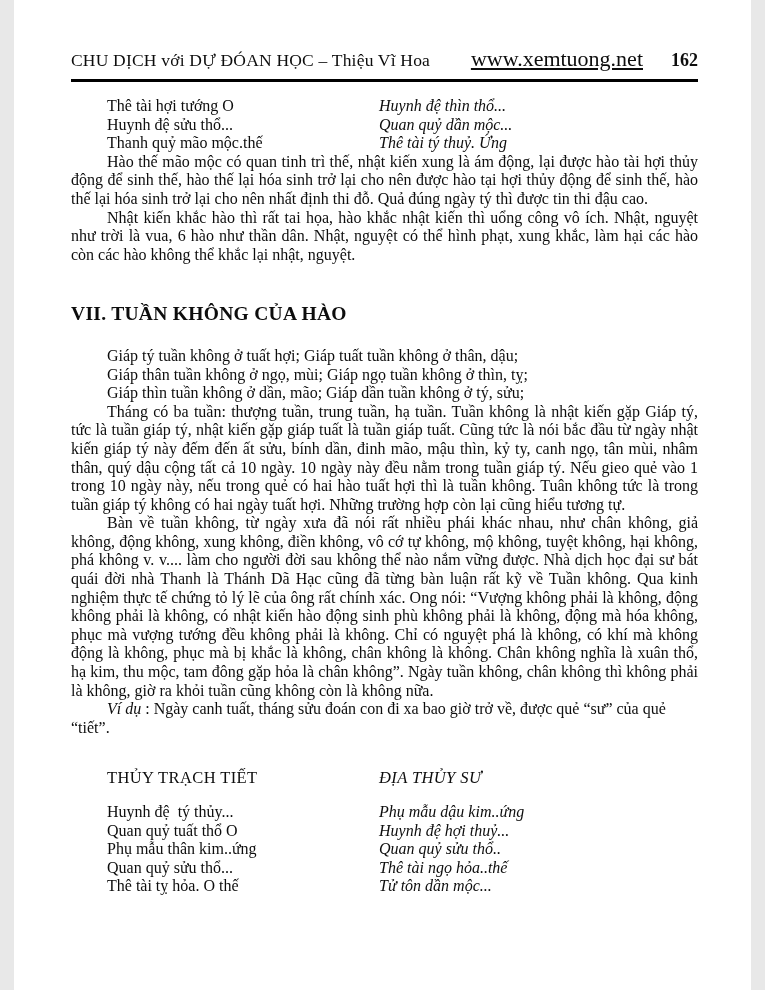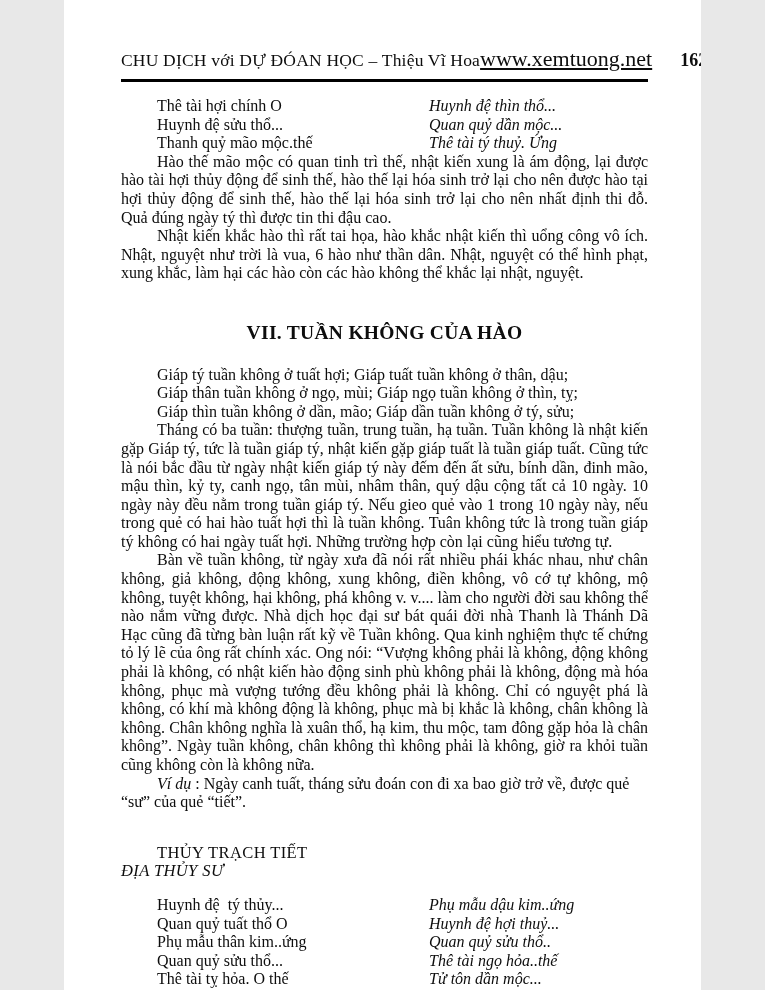--- a/index.html
+++ b/index.html
@@ -2,21 +2,21 @@
 <html><head>
 <meta charset="utf-8">
 <style>
   html, body { margin: 0; padding: 0; }
   body {
     background: #e8e8e8;
     font-family: "Liberation Serif", "DejaVu Serif", serif;
   }
   .page {
     position: relative;
-    width: 637px;
+    width: 737px;
     height: 990px;
     margin: 0 auto;
     background: #ffffff;
     color: #0d0d0d;
     box-sizing: border-box;
     padding: 46px 53px 0 57px;
     overflow: hidden;
   }
   
   .header-row {
@@ -63,34 +63,33 @@
     flex: none;
   }
   .hexline .hr { flex: 1; font-style: italic; }
   .para {
     margin: 0;
     text-align: justify;
     text-indent: 36px;
   }
   .section-heading {
     margin: 41px 0 23px 0;
-    text-align: center;
     font-weight: bold;
     font-size: 19.5px;
     letter-spacing: 0.3px;
   }
   .giap-line { padding-left: 36px; }
   .example-line {
     margin: 0;
     text-indent: 36px;
   }
   .example-line .vi-du { font-style: italic; }
   
   .bottom-section { margin-top: 32px; }
-  .bottom-titles { margin-bottom: 15px; flex-direction: column; }
+  .bottom-titles { margin-bottom: 15px; }
   .bottom-titles .hl, .bottom-titles .hr {
     font-size: 16.5px;
     letter-spacing: 0.4px;
   }
 </style>
 </head>
 <body>
 
 <div class="page">
 
@@ -98,21 +97,21 @@
     <span class="header-title">CHU DỊCH với DỰ ĐÓAN HỌC – Thiệu Vĩ Hoa</span>
     <span class="header-link">www.xemtuong.net</span>
     <span class="header-page-num">162</span>
   </div>
   <hr class="header-rule">
 
   <div class="content">
 
     <div>
       <div class="hexline">
-        <span class="hl">Thê tài hợi chính O</span>
+        <span class="hl">Thê tài hợi tướng O</span>
         <span class="hr">Huynh đệ thìn thổ...</span>
       </div>
       <div class="hexline">
         <span class="hl">Huynh đệ sửu thổ...</span>
         <span class="hr">Quan quỷ dần mộc...</span>
       </div>
       <div class="hexline">
         <span class="hl">Thanh quỷ mão mộc.thế</span>
         <span class="hr">Thê tài tý thuỷ. Ứng</span>
       </div>

